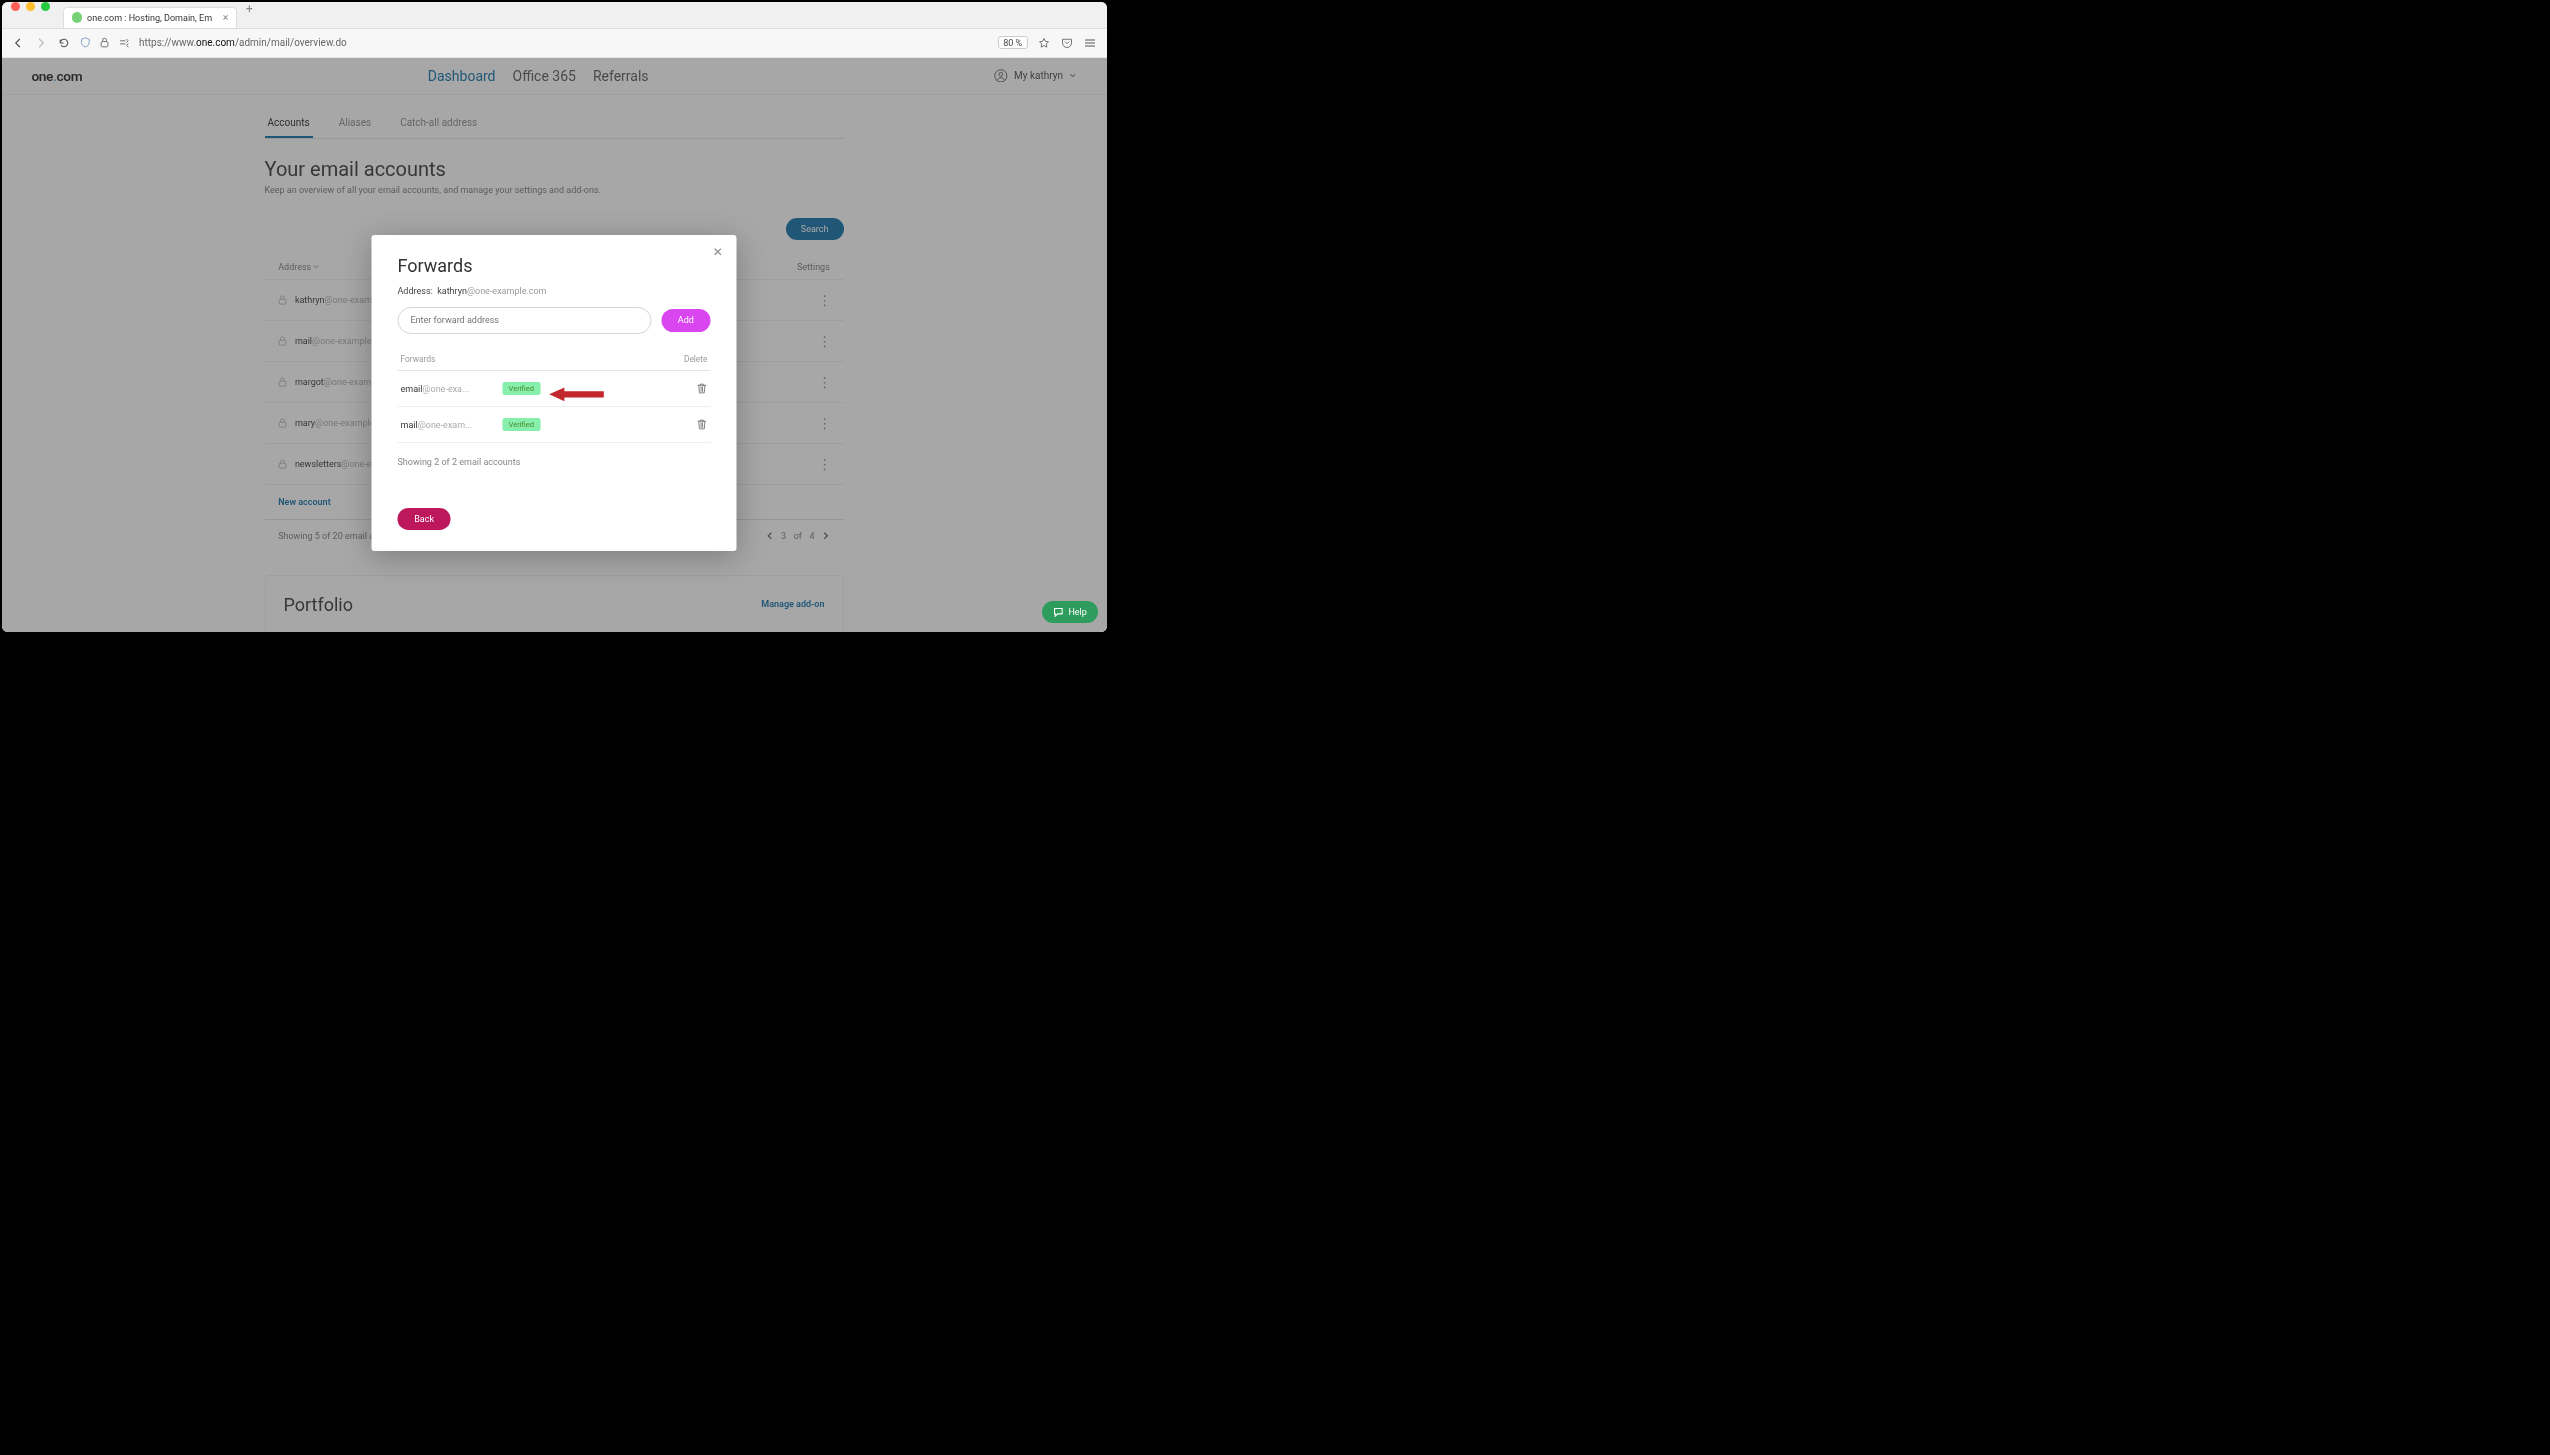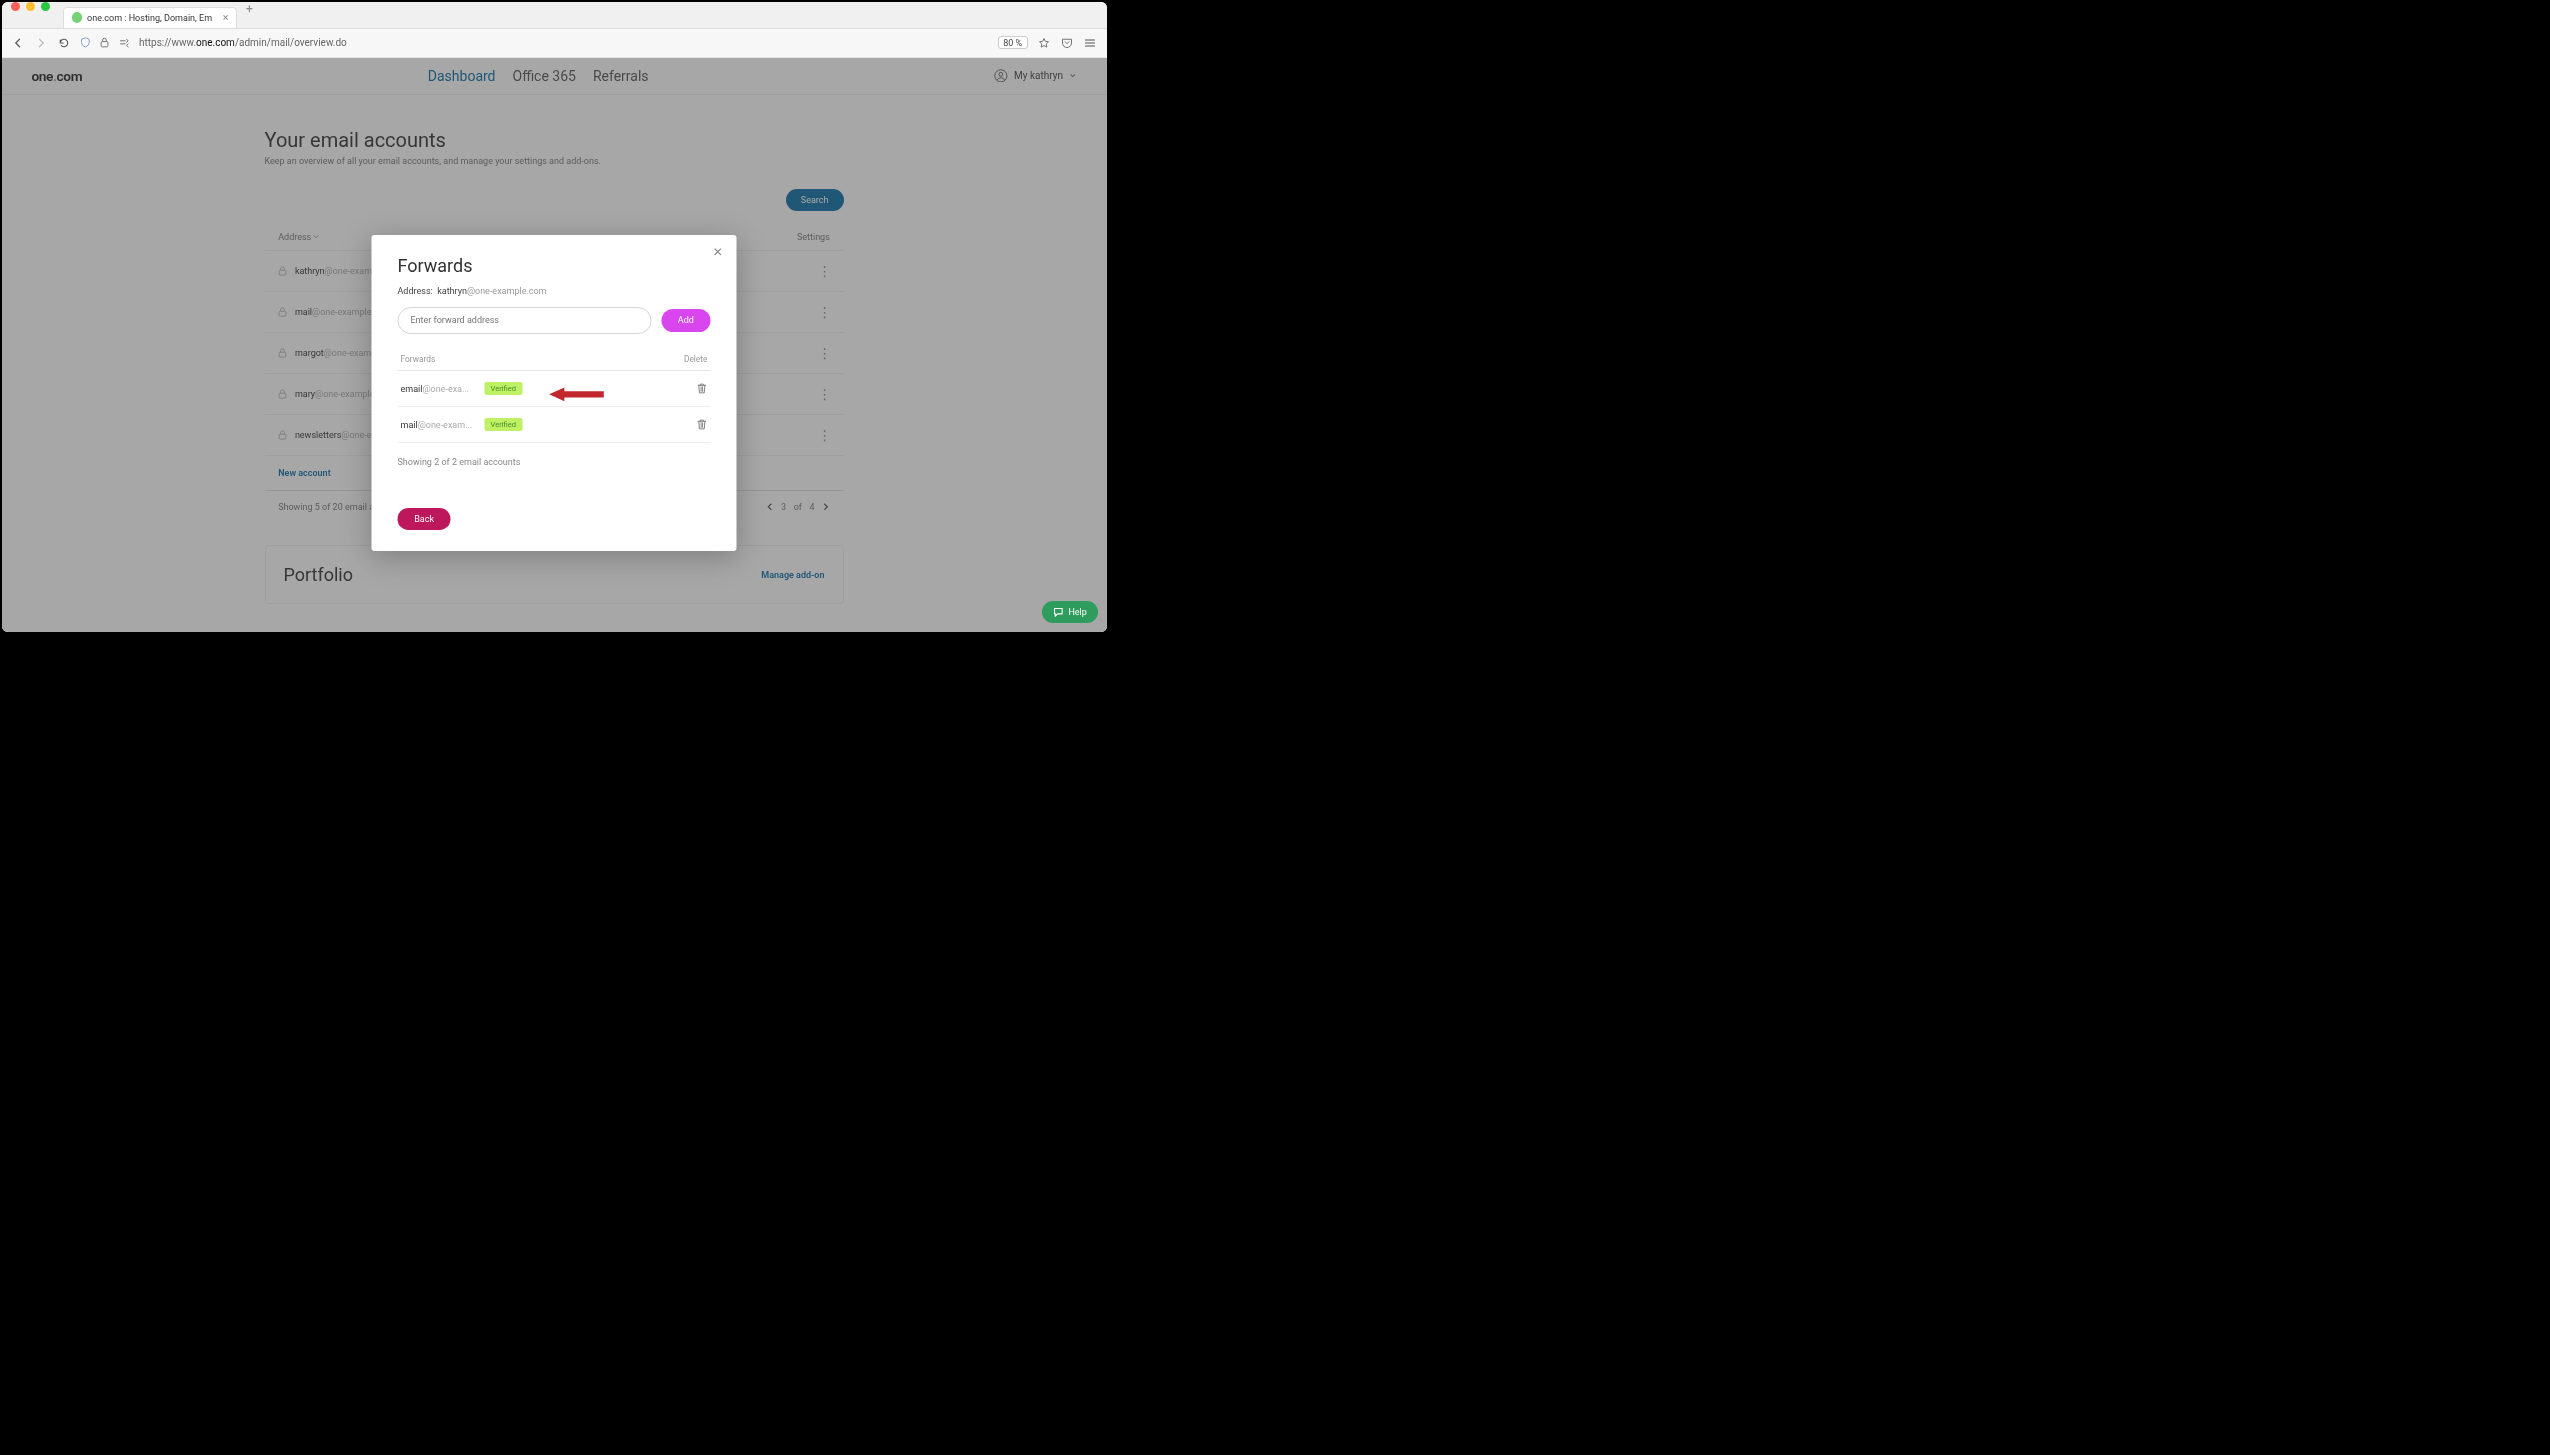--- a/index.html
+++ b/index.html
@@ -56,21 +56,21 @@
 .modal .addr{font-size:9px;color:#444;margin-top:10.7px;}
 .modal .addr .d{color:#999;}
 .modal .inrow{display:flex;gap:10px;margin-top:10.7px;align-items:center;}
 .modal input{flex:1;border:0.8px solid #d5d5d5;border-radius:15px;padding:7.6px 12px;font-size:9px;color:#666;}
 .modal .add{background:#d946ef;color:#fff;border:none;border-radius:13.7px;padding:6.9px 16.7px;font-size:9px;}
 .modal .thead2{display:flex;justify-content:space-between;font-size:8.4px;color:#999;margin-top:20px;padding:0 3px 6px;border-bottom:0.8px solid #e5e5e5;}
 .modal .frow{display:flex;align-items:center;padding:10.7px 3px;border-bottom:0.8px solid #eee;font-size:9px;}
 .modal .frow .em{width:84px;white-space:nowrap;overflow:hidden;text-overflow:ellipsis;}
 .modal .frow .em .local{color:#333;}
 .modal .frow .em .dom{color:#aaa;}
-.modal .badge{background:#bef264;color:#4a8a2a;font-size:7.6px;padding:2.3px 6px;border-radius:2.3px;margin-left:0;}
+.modal .badge{background:#86efac;color:#4a8a2a;font-size:7.6px;padding:2.3px 6px;border-radius:2.3px;margin-left:18px;}
 .modal .trash{margin-left:auto;color:#777;}
 .modal .showing{font-size:9px;color:#888;margin-top:13.7px;}
 .modal .back{background:#be185d;color:#fff;border:none;border-radius:10.7px;padding:6px 16.7px;font-size:9px;margin-top:41px;}
 .arrow{position:absolute;left:547px;top:328px;pointer-events:none;}
 .help{position:absolute;right:9px;bottom:9px;background:#2e9c5c;color:#fff;border-radius:13.7px;padding:5.3px 10.7px;font-size:9px;display:flex;align-items:center;gap:4.6px;}
 svg{display:block;}
 </style>
 </head>
 <body>
 
@@ -159,20 +159,25 @@
             <path d="M4 15c1-2.5 3-3.5 5-3.5s4 1 5 3.5" fill="none" stroke="#555" stroke-width="1.2"></path>
           </svg>
         <span>My kathryn</span>
         <svg width="7.6" height="7.6" viewBox="0 0 10 10">
             <path d="M2 3l3 3 3-3" fill="none" stroke="#777" stroke-width="1.4"></path>
           </svg>
       </div>
     </div>
 
     <div class="page">
+      <div class="tabs">
+        <div class="t active">Accounts</div>
+        <div class="t">Aliases</div>
+        <div class="t">Catch-all address</div>
+      </div>
       <h1 class="hero">Your email accounts</h1>
       <p class="sub">Keep an overview of all your email accounts, and manage your settings and add-ons.</p>
       <div class="searchrow">
         <button class="searchbtn">Search</button>
       </div>
       <div class="thead">
         <span><span>Address</span> <svg width="6" height="6" viewBox="0 0 8 8" style="display:inline">
               <path d="M1 2l3 3 3-3" fill="none" stroke="#888" stroke-width="1.2"></path>
             </svg></span>
         <span>Settings</span>

